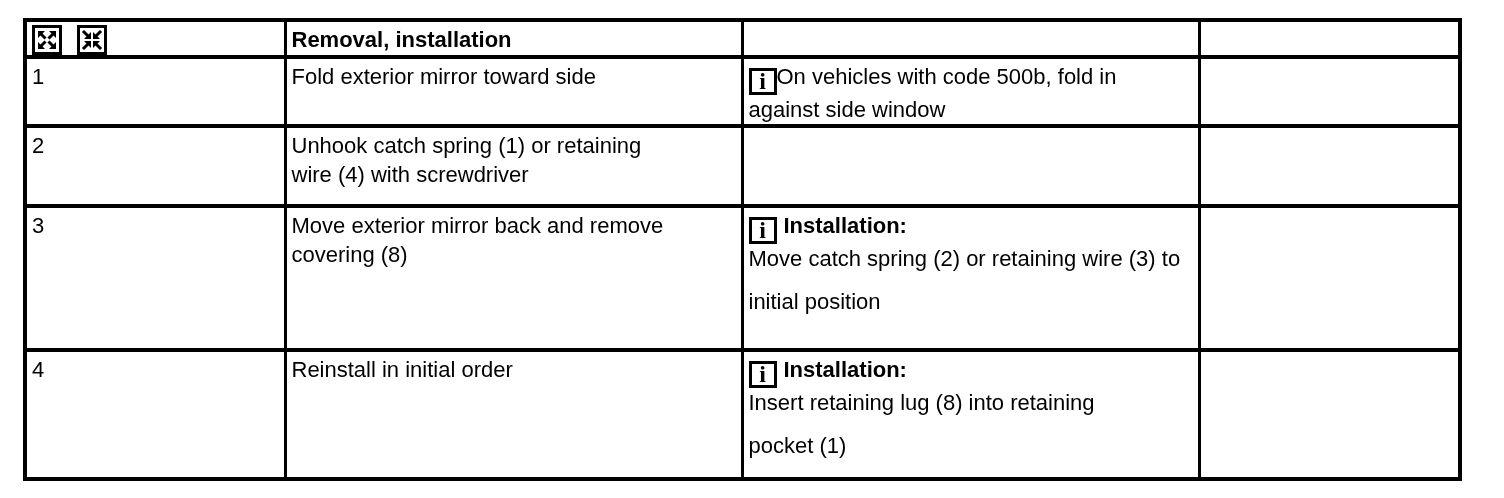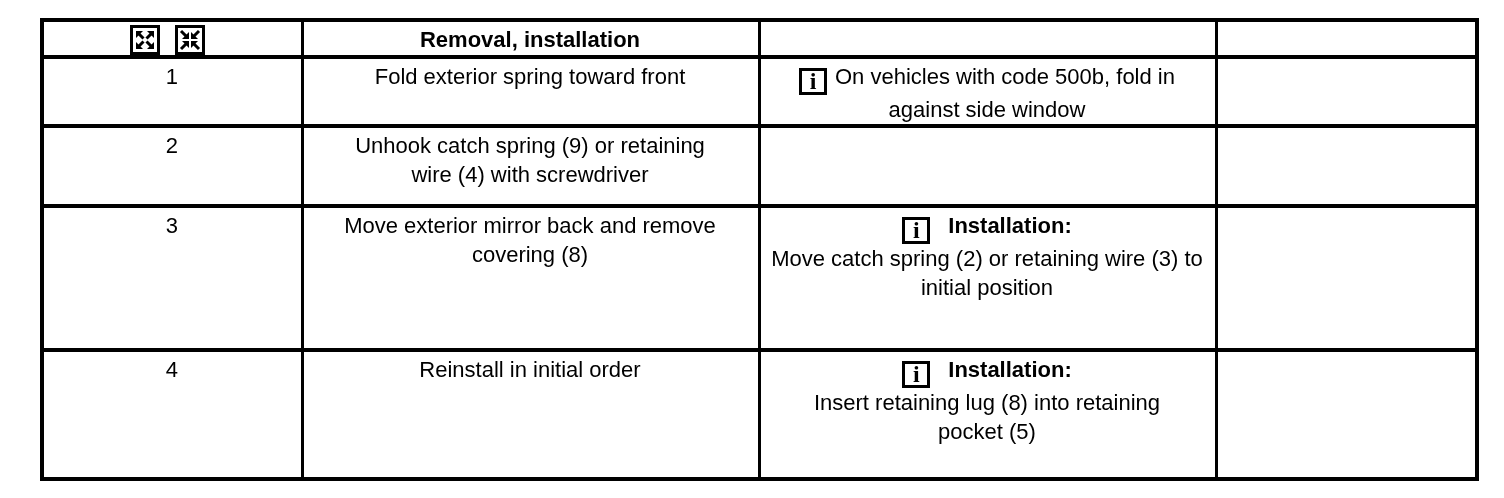--- a/index.html
+++ b/index.html
@@ -9,44 +9,43 @@
   }
   body {
     width: 1504px;
     height: 498px;
     position: relative;
     font-family: "Liberation Sans", sans-serif;
     color: #000000;
   }
   .table-wrap {
     position: absolute;
-    left: 40px;
+    left: 23px;
     top: 18px;
-    text-align: center;
   }
   table.procedure {
     border-collapse: collapse;
     table-layout: fixed;
     width: 1435px;
     border: 4px solid #000000;
   }
   table.procedure td {
     border-left: 3px solid #000000;
     border-top: 4px solid #000000;
     vertical-align: top;
     padding: 3px 6px 0 5px;
     font-size: 22px;
     line-height: 29px;
     overflow: hidden;
   }
   td.icons-cell { padding: 2px 0 0 2px; }
   .title-cell { font-weight: bold; }
   .num-cell { padding-left: 4px; }
   .line { white-space: nowrap; }
-  .gap { }
+  .gap { margin-top: 14px; }
 
   .win-icon {
     display: inline-block;
     width: 24px;
     height: 24px;
     border: 3px solid #000000;
     margin-right: 9px;
     vertical-align: top;
     background: #ffffff;
   }
@@ -59,22 +58,22 @@
     width: 22px;
     height: 21px;
     border: 3px solid #000000;
     font-family: "Liberation Serif", serif;
     font-weight: bold;
     font-size: 24px;
     line-height: 21px;
     vertical-align: -5px;
     background: #ffffff;
   }
-  .note-lead { margin-left: 8px; }
-  .note-heading { font-weight: bold; margin-left: 18px; }
+  .note-lead { }
+  .note-heading { font-weight: bold; margin-left: 7px; }
 </style>
 </head>
 <body>
 
 <div class="table-wrap">
   <table class="procedure">
     <colgroup>
       <col style="width:260px">
         <col style="width:457px">
         <col style="width:457px">
@@ -110,37 +109,37 @@
         </span>
       </td>
       <td class="title-cell">Removal, installation</td>
       <td></td>
       <td></td>
     </tr>
 
     <tr style="height:69px">
       <td class="num-cell">1</td>
       <td>
-        <div class="line">Fold exterior spring toward front</div>
+        <div class="line">Fold exterior mirror toward side</div>
       </td>
       <td>
         <div class="line">
           <span class="info-icon">
                 <span>i</span>
               </span><span class="note-lead">On vehicles with code 500b, fold in</span>
         </div>
         <div class="line">against side window</div>
       </td>
       <td></td>
     </tr>
 
     <tr style="height:80px">
       <td class="num-cell">2</td>
       <td>
-        <div class="line">Unhook catch spring (9) or retaining</div>
+        <div class="line">Unhook catch spring (1) or retaining</div>
         <div class="line">wire (4) with screwdriver</div>
       </td>
       <td></td>
       <td></td>
     </tr>
 
     <tr style="height:144px">
       <td class="num-cell">3</td>
       <td>
         <div class="line">Move exterior mirror back and remove</div>
@@ -163,19 +162,19 @@
       <td>
         <div class="line">Reinstall in initial order</div>
       </td>
       <td>
         <div class="line">
           <span class="info-icon">
                 <span>i</span>
               </span><span class="note-heading">Installation:</span>
         </div>
         <div class="line">Insert retaining lug (8) into retaining</div>
-        <div class="line gap">pocket (5)</div>
+        <div class="line gap">pocket (1)</div>
       </td>
       <td></td>
     </tr>
   </tbody>
     </table>
 </div>
 
 </body></html>

